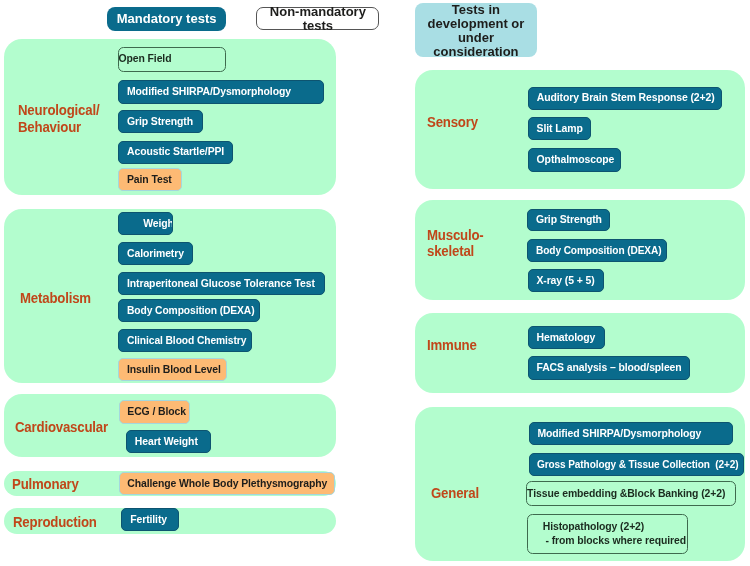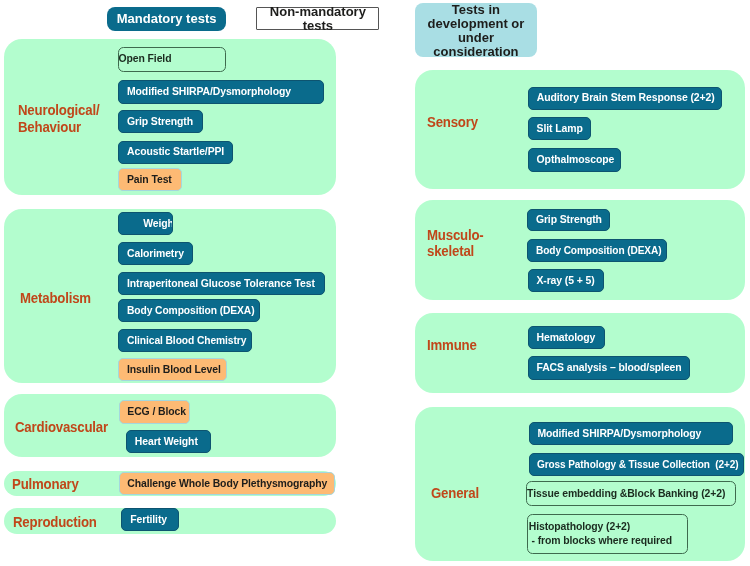--- a/index.html
+++ b/index.html
@@ -11,27 +11,27 @@
   .cat-label{position:absolute;color:#c0471a;font-weight:bold;font-size:14.3px;
              line-height:16.6px;white-space:pre;letter-spacing:-0.2px;
              transform:scaleX(0.925);transform-origin:left top;}
   .chip{position:absolute;box-sizing:border-box;display:flex;align-items:center;
         border-radius:5px;font-weight:bold;font-size:10.45px;line-height:11.6px;
         letter-spacing:-0.1px;padding-left:7.8px;white-space:pre;overflow:hidden;}
   .chip.mandatory{background:#0a6b8c;color:#ffffff;border:0.8px solid #0d5470;}
   .chip.development{background:#fdba74;color:#1d1d1b;border:0.9px solid #a3d7de;}
   .chip.non_mandatory{background:transparent;color:#1b2b1f;border:1.45px solid #3e6a4e;
         border-radius:5.5px;padding-left:0;}
-  .chip.non_mandatory.multi{justify-content:flex-start;padding-left:1px;line-height:13.2px;}
+  .chip.non_mandatory.multi{justify-content:flex-start;padding-left:15px;line-height:13.2px;}
   .chip-text{white-space:pre;}
   .legend-box{position:absolute;box-sizing:border-box;display:flex;align-items:center;
         justify-content:center;text-align:center;font-weight:bold;font-size:13px;
         border-radius:8px;white-space:pre-line;line-height:14px;padding-top:1px;}
   .legend-box.mandatory{background:#0a6b8c;color:#ffffff;}
-  .legend-box.non_mandatory{background:#ffffff;color:#1d1d1b;border:1.3px solid #555555;border-radius:1px;}
+  .legend-box.non_mandatory{background:#ffffff;color:#1d1d1b;border:1.3px solid #555555;border-radius:7px;}
   .legend-box.development{background:#a9dee4;color:#1d1d1b;}
 </style>
 </head>
 <body>
 
 <div class="stage" id="stage">
 
   <div class="legend">
     <div class="legend-box mandatory" id="legend-mandatory" style="left: 106.8px; top: 7px; width: 119.7px; height: 23.8px;">Mandatory tests</div>
     <div class="legend-box non_mandatory" id="legend-non-mandatory" style="left: 256.4px; top: 7px; width: 122.9px; height: 23.4px;">Non-mandatory tests</div>

